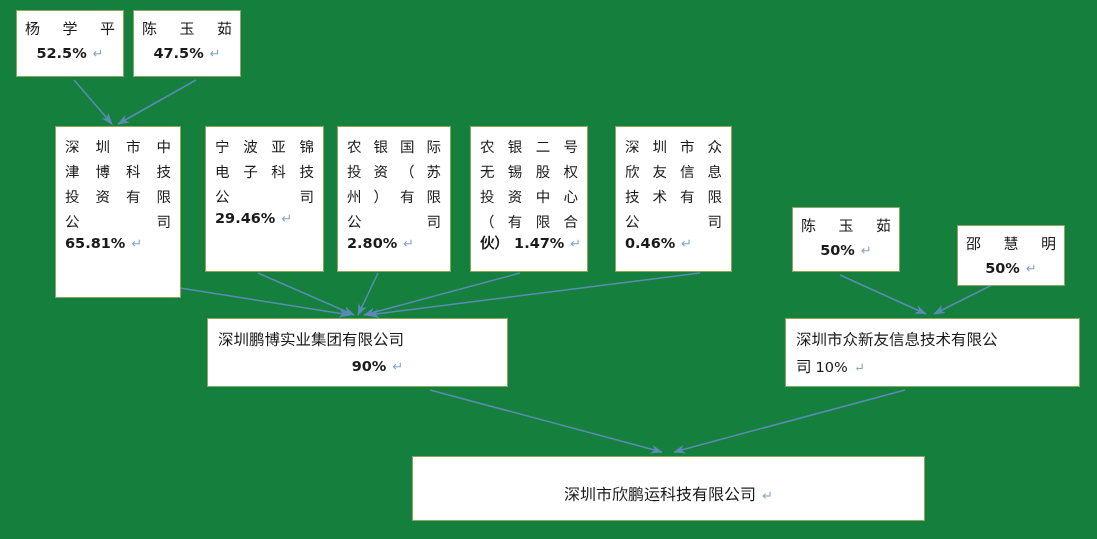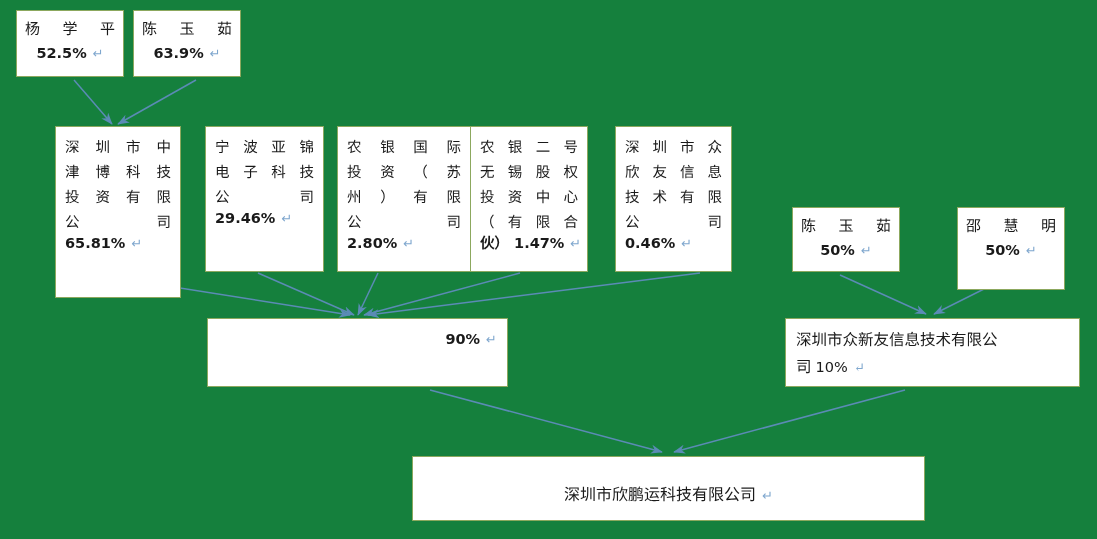--- a/index.html
+++ b/index.html
@@ -107,21 +107,21 @@
     line-height: 27px;
     font-family: "DejaVu Serif", "Liberation Serif", serif;
     text-align: left;
     white-space: normal;
   }
   .corp-wide .wpct {
     display: block;
     font-size: 14.5px;
     line-height: 24px;
     font-weight: bold;
-    text-align: right;
+    text-align: center;
     margin-left: 40px;
   }
   .corp-wide .wrap-line {
     display: block;
     font-size: 15.5px;
     line-height: 27px;
     font-family: "DejaVu Serif", "Liberation Serif", serif;
   }
   .corp-wide .wrap-line .tailpct {
     font-size: 14.5px;
@@ -173,21 +173,21 @@
   <div class="node person" style="left:16px; top:10px; width:108px; height:67px;">
     <div class="inner">
       <span class="name">杨 学 平</span>
       <span class="pct"><span>52.5%</span><span class="pilcrow">↵</span></span>
     </div>
   </div>
 
   <div class="node person" style="left:133px; top:10px; width:108px; height:67px;">
     <div class="inner">
       <span class="name">陈 玉 茹</span>
-      <span class="pct"><span>63.9%</span><span class="pilcrow">↵</span></span>
+      <span class="pct"><span>47.5%</span><span class="pilcrow">↵</span></span>
     </div>
   </div>
 
   <div class="node corp-tall" style="left:55px; top:126px; width:126px; height:172px;">
     <div class="inner">
       <div class="cname">
         <span class="ln">深 圳 市 中</span>
         <span class="ln">津 博 科 技</span>
         <span class="ln">投 资 有 限</span>
         <span class="ln">公        司</span>
@@ -200,21 +200,21 @@
     <div class="inner">
       <div class="cname">
         <span class="ln">宁 波 亚 锦</span>
         <span class="ln">电 子 科 技</span>
         <span class="ln">公        司</span>
       </div>
       <span class="cpct"><span>29.46%</span><span class="pilcrow">↵</span></span>
     </div>
   </div>
 
-  <div class="node corp-tall" style="left:337px; top:126px; width:134px; height:146px;">
+  <div class="node corp-tall" style="left:337px; top:126px; width:114px; height:146px;">
     <div class="inner">
       <div class="cname">
         <span class="ln">农 银 国 际</span>
         <span class="ln">投 资 （ 苏</span>
         <span class="ln">州 ） 有 限</span>
         <span class="ln">公        司</span>
       </div>
       <span class="cpct"><span>2.80%</span><span class="pilcrow">↵</span></span>
     </div>
   </div>
@@ -243,29 +243,30 @@
     </div>
   </div>
 
   <div class="node person" style="left:792px; top:207px; width:108px; height:65px;">
     <div class="inner">
       <span class="name">陈 玉 茹</span>
       <span class="pct"><span>50%</span><span class="pilcrow">↵</span></span>
     </div>
   </div>
 
-  <div class="node person" style="left:957px; top:207px; width:108px; height:83px;">
+  <div class="node person" style="left:957px; top:225px; width:108px; height:61px;">
     <div class="inner">
       <span class="name">邵 慧 明</span>
       <span class="pct"><span>50%</span><span class="pilcrow">↵</span></span>
     </div>
   </div>
 
   <div class="node corp-wide" style="left:207px; top:318px; width:301px; height:69px;">
     <div class="inner">
+      <span class="wname">深圳鹏博实业集团有限公司</span>
       <span class="wpct"><span>90%</span><span class="pilcrow">↵</span></span>
     </div>
   </div>
 
   <div class="node corp-wide" style="left:785px; top:318px; width:295px; height:69px;">
     <div class="inner">
       <span class="wname">深圳市众新友信息技术有限公</span>
       <span class="wrap-line"><span>司</span><span class="tailpct">10%</span><span class="pilcrow">↵</span></span>
     </div>
   </div>

